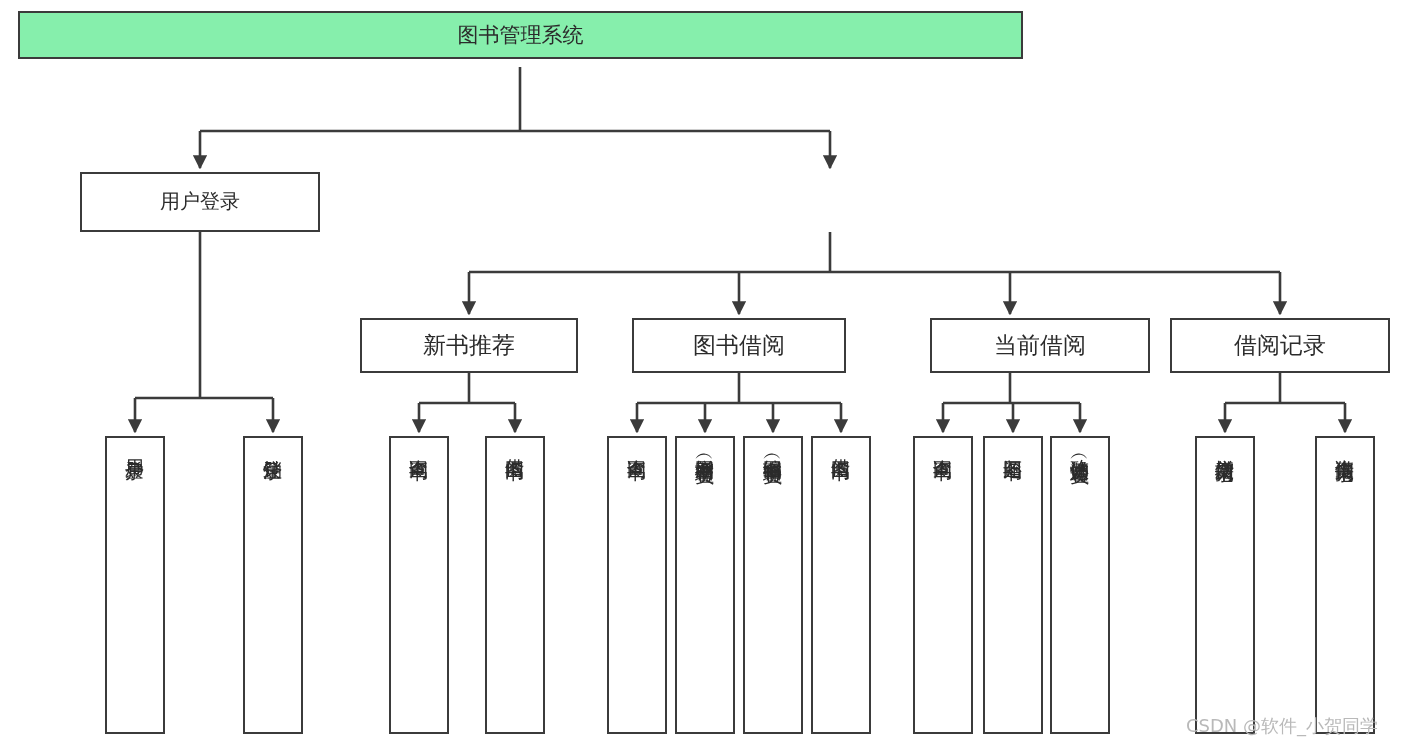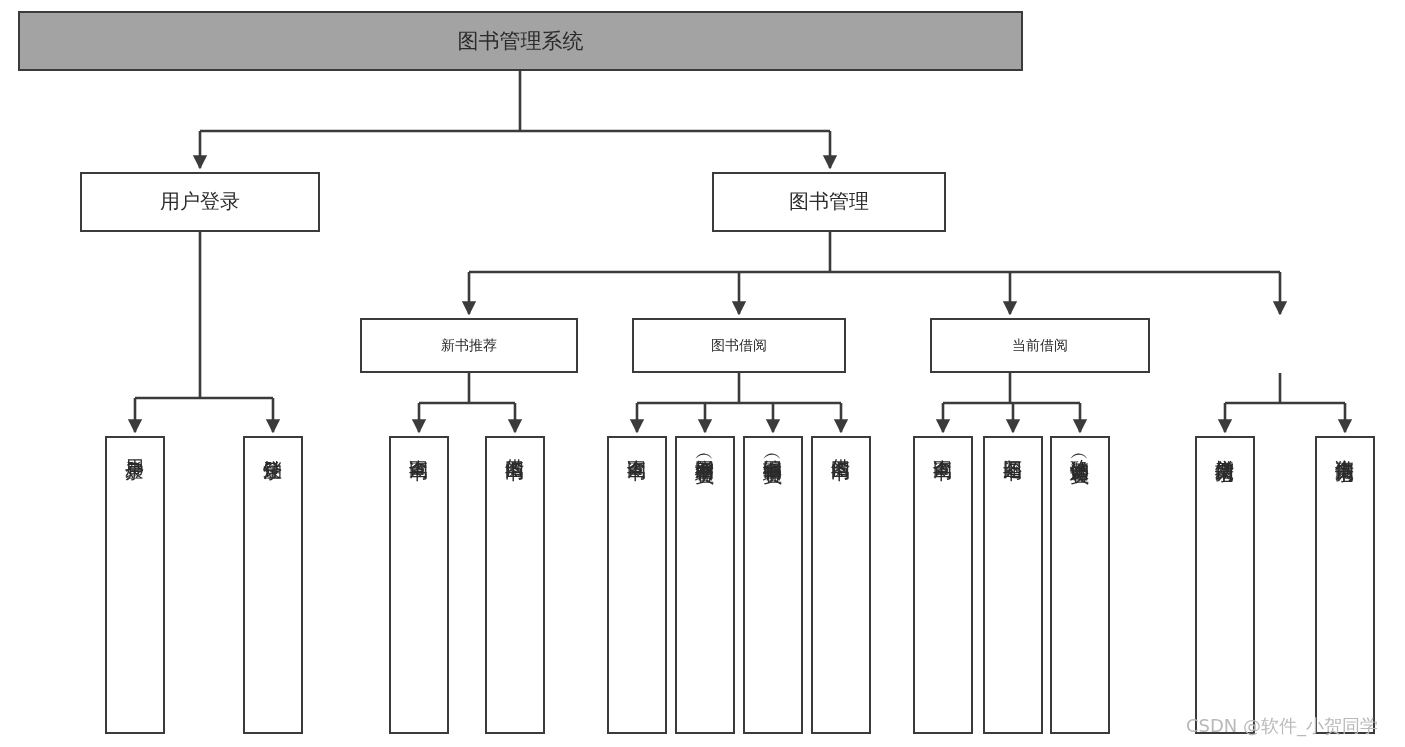--- a/index.html
+++ b/index.html
@@ -38,21 +38,21 @@
     line-height: 1.18;
     z-index: 2;
   }
   .node.root {
     font-size: 21px;
   }
   .node.level2 {
     font-size: 20px;
   }
   .node.level3 {
-    font-size: 14px;
+    font-size: 23px;
   }
   
   .node.leaf {
     font-size: 19px;
     align-items: flex-start;
     justify-content: center;
     padding-top: 6px;
   }
   .node.leaf .vtext {
     writing-mode: vertical-rl;
@@ -121,39 +121,39 @@
       <path d="M 1013 403 L 1013 432" marker-end="url(#arrow)"></path>
       <path d="M 1080 403 L 1080 432" marker-end="url(#arrow)"></path>
 
       <path d="M 1280 373 L 1280 403"></path>
       <path d="M 1225 403 L 1345 403"></path>
       <path d="M 1225 403 L 1225 432" marker-end="url(#arrow)"></path>
       <path d="M 1345 403 L 1345 432" marker-end="url(#arrow)"></path>
     </g>
   </svg>
 
-  <div class="node root" style="left: 18px; top: 11px; width: 1005px; height: 60px; background: #a3a3a3; border-color: rgb(59, 59, 59); color: rgb(43, 43, 43);">
+  <div class="node root" style="left: 18px; top: 11px; width: 1005px; height: 48px; background: #86efac; border-color: rgb(59, 59, 59); color: rgb(43, 43, 43);">
     <span>图书管理系统</span>
   </div>
 
   <div class="node level2" style="left: 80px; top: 172px; width: 240px; height: 60px; background: rgb(255, 255, 255); border-color: rgb(59, 59, 59); color: rgb(43, 43, 43);">
     <span>用户登录</span>
-  </div>
-  <div class="node level2" style="left: 712px; top: 172px; width: 234px; height: 60px; background: rgb(255, 255, 255); border-color: rgb(59, 59, 59); color: rgb(43, 43, 43);">
-    <span>图书管理</span>
   </div>
 
   <div class="node level3" style="left: 360px; top: 318px; width: 218px; height: 55px; background: rgb(255, 255, 255); border-color: rgb(59, 59, 59); color: rgb(43, 43, 43);">
     <span>新书推荐</span>
   </div>
   <div class="node level3" style="left: 632px; top: 318px; width: 214px; height: 55px; background: rgb(255, 255, 255); border-color: rgb(59, 59, 59); color: rgb(43, 43, 43);">
     <span>图书借阅</span>
   </div>
   <div class="node level3" style="left: 900px; top: 318px; width: 220px; height: 55px; background: rgb(255, 255, 255); border-color: rgb(59, 59, 59); color: rgb(43, 43, 43); margin-left: 30px;">
     <span>当前借阅</span>
+  </div>
+  <div class="node level3" style="left: 1170px; top: 318px; width: 220px; height: 55px; background: rgb(255, 255, 255); border-color: rgb(59, 59, 59); color: rgb(43, 43, 43);">
+    <span>借阅记录</span>
   </div>
 
   <div class="node leaf" style="left: 105px; top: 436px; width: 60px; height: 298px; background: rgb(255, 255, 255); border-color: rgb(59, 59, 59); color: rgb(43, 43, 43);">
     <span class="vtext">用户登录</span>
   </div>
   <div class="node leaf" style="left: 243px; top: 436px; width: 60px; height: 298px; background: rgb(255, 255, 255); border-color: rgb(59, 59, 59); color: rgb(43, 43, 43);">
     <span class="vtext">注销登录</span>
   </div>
   <div class="node leaf" style="left: 389px; top: 436px; width: 60px; height: 298px; background: rgb(255, 255, 255); border-color: rgb(59, 59, 59); color: rgb(43, 43, 43);">
     <span class="vtext">查询图书</span>

